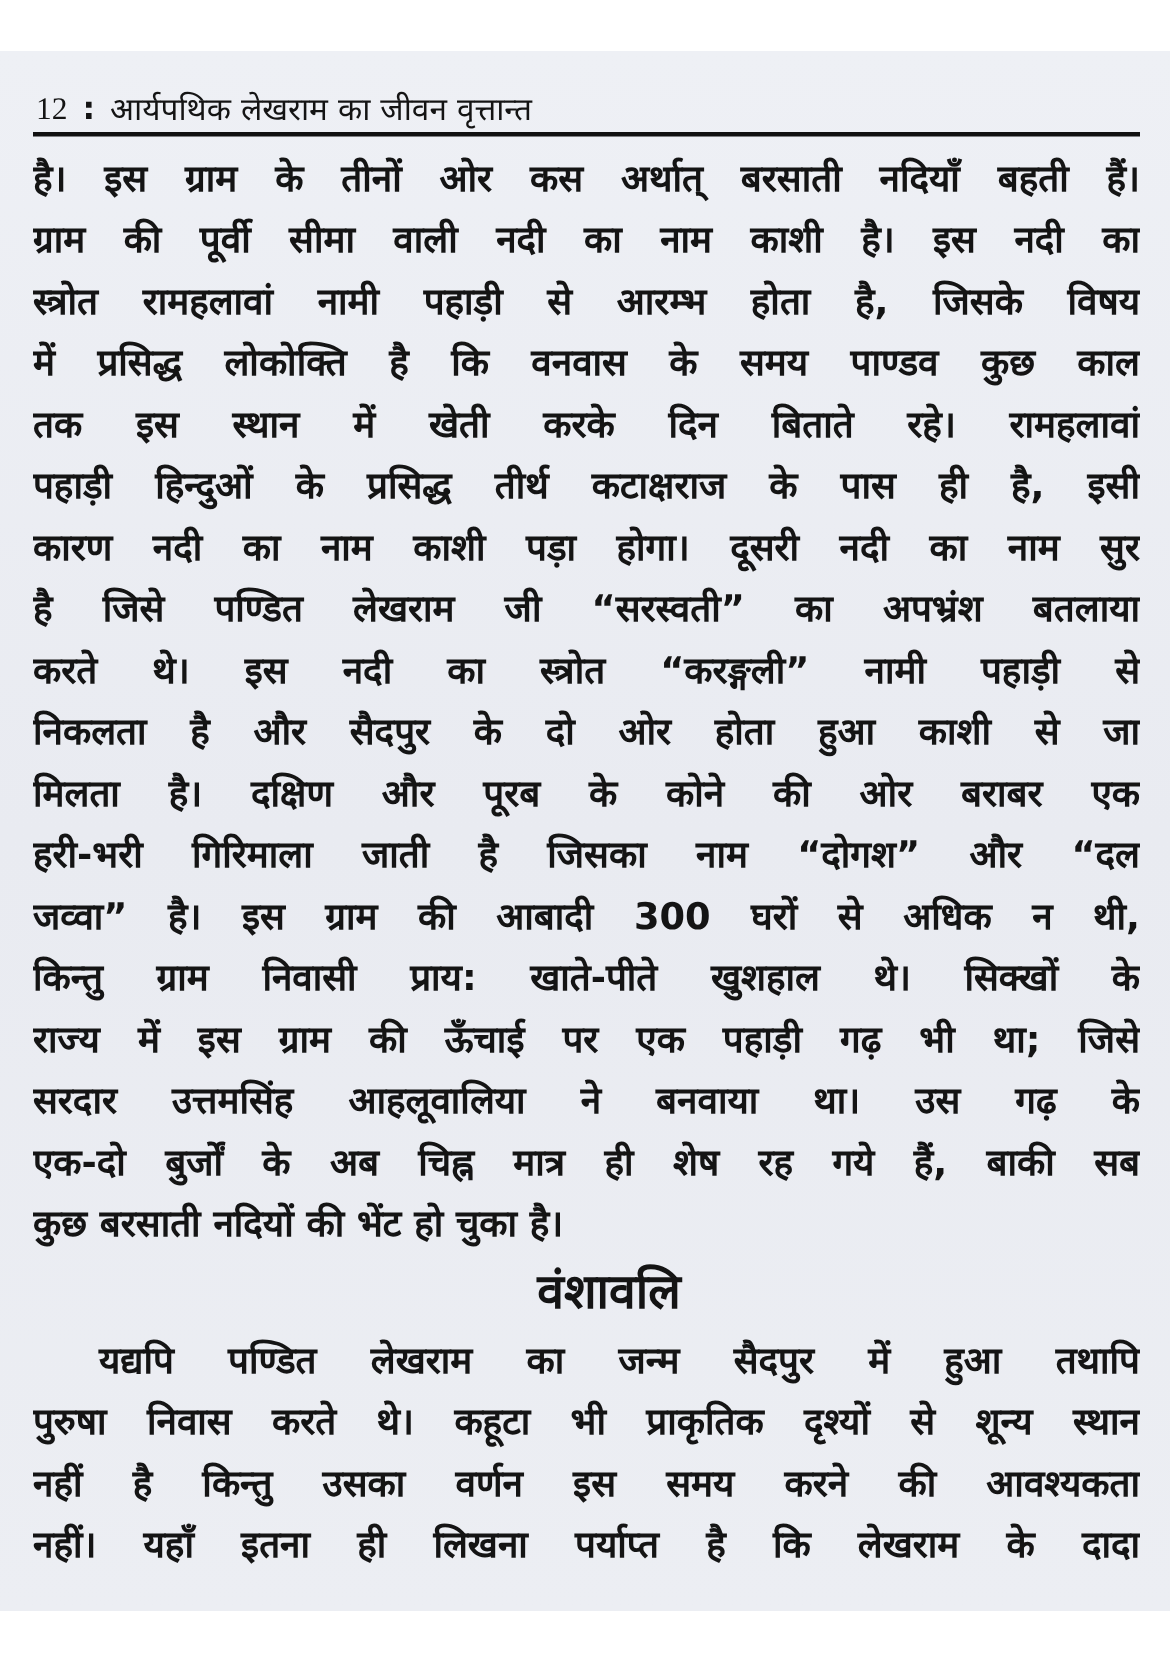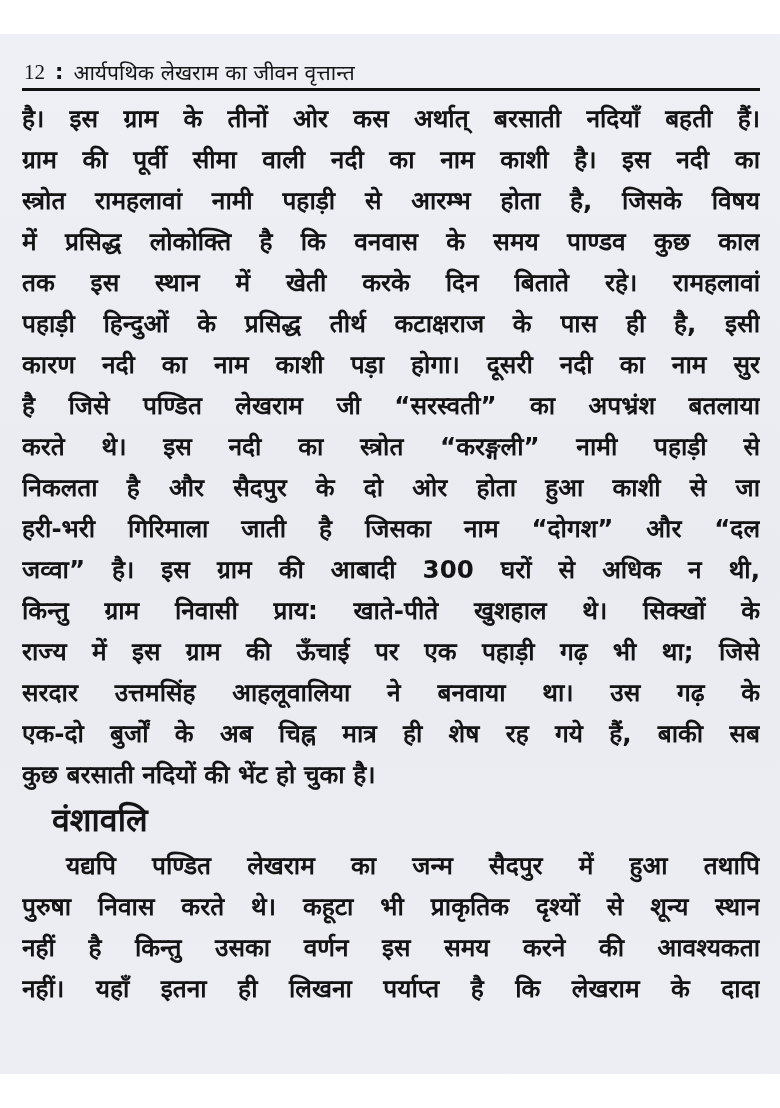--- a/index.html
+++ b/index.html
@@ -70,20 +70,21 @@
       text-align-last: left;
     }
     .line.indent {
       padding-left: 44px;
     }
     .section-heading {
       height: 50px;
       line-height: 50px;
       font-size: 32px;
       font-weight: bold;
+      text-align: center;
       padding-left: 30px;
     }
   </style>
 </head>
 <body>
 
 <div class="page">
 
   <div class="running-head">
     <span class="page-number">12</span>
@@ -98,20 +99,21 @@
       <div class="line">है। इस ग्राम के तीनों ओर कस अर्थात् बरसाती नदियाँ बहती हैं।</div>
       <div class="line">ग्राम की पूर्वी सीमा वाली नदी का नाम काशी है। इस नदी का</div>
       <div class="line">स्त्रोत रामहलावां नामी पहाड़ी से आरम्भ होता है, जिसके विषय</div>
       <div class="line">में प्रसिद्ध लोकोक्ति है कि वनवास के समय पाण्डव कुछ काल</div>
       <div class="line">तक इस स्थान में खेती करके दिन बिताते रहे। रामहलावां</div>
       <div class="line">पहाड़ी हिन्दुओं के प्रसिद्ध तीर्थ कटाक्षराज के पास ही है, इसी</div>
       <div class="line">कारण नदी का नाम काशी पड़ा होगा। दूसरी नदी का नाम सुर</div>
       <div class="line">है जिसे पण्डित लेखराम जी “सरस्वती” का अपभ्रंश बतलाया</div>
       <div class="line">करते थे। इस नदी का स्त्रोत “करङ्गली” नामी पहाड़ी से</div>
       <div class="line">निकलता है और सैदपुर के दो ओर होता हुआ काशी से जा</div>
+      <div class="line">मिलता है। दक्षिण और पूरब के कोने की ओर बराबर एक</div>
       <div class="line">हरी-भरी गिरिमाला जाती है जिसका नाम “दोगश” और “दल</div>
       <div class="line">जव्वा” है। इस ग्राम की आबादी 300 घरों से अधिक न थी,</div>
       <div class="line">किन्तु ग्राम निवासी प्राय: खाते-पीते खुशहाल थे। सिक्खों के</div>
       <div class="line">राज्य में इस ग्राम की ऊँचाई पर एक पहाड़ी गढ़ भी था; जिसे</div>
       <div class="line">सरदार उत्तमसिंह आहलूवालिया ने बनवाया था। उस गढ़ के</div>
       <div class="line">एक-दो बुर्जों के अब चिह्न मात्र ही शेष रह गये हैं, बाकी सब</div>
       <div class="line last">कुछ बरसाती नदियों की भेंट हो चुका है।</div>
     </div>
 
     <div class="section-heading">वंशावलि</div>

